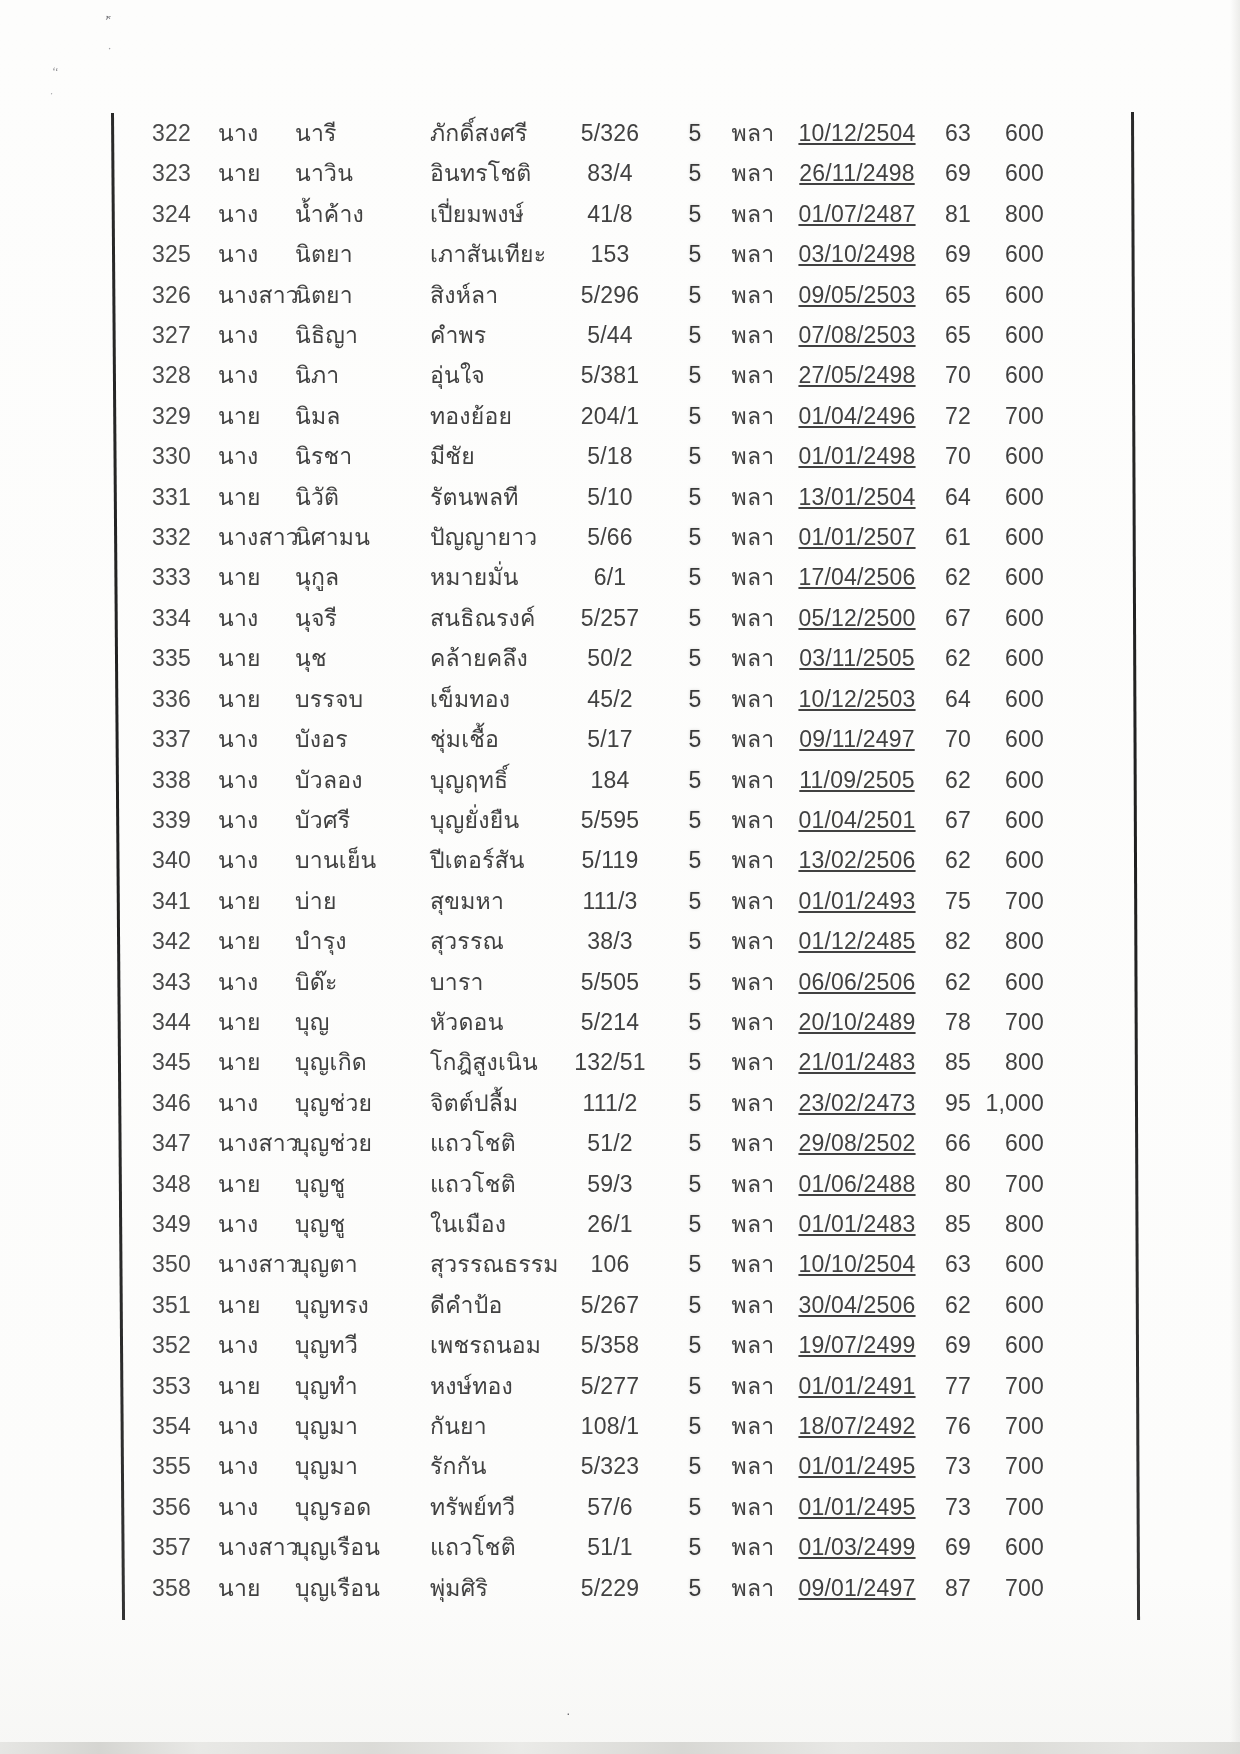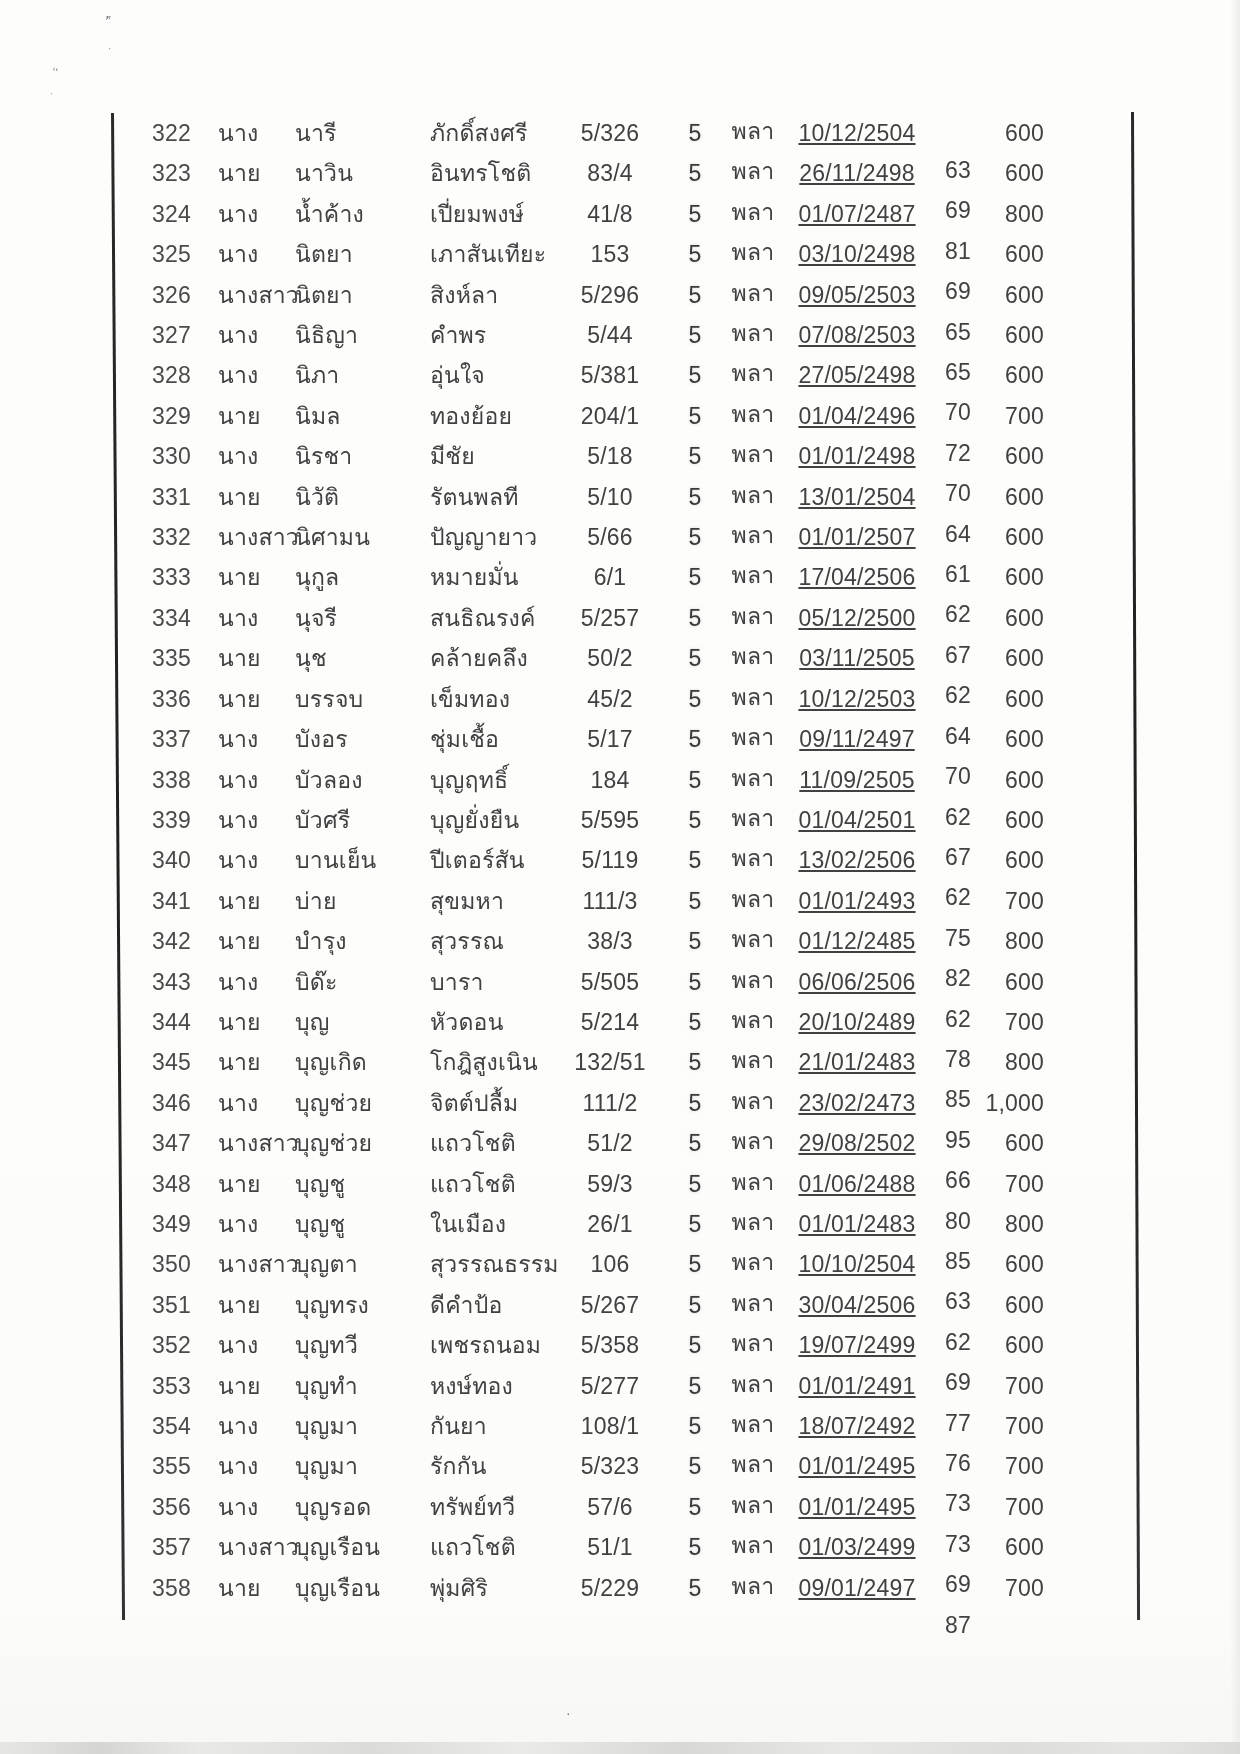--- a/index.html
+++ b/index.html
@@ -38,23 +38,23 @@
     color: #414141;
     white-space: nowrap;
     letter-spacing: 0.2px;
   }
   .c-no     { left: 120px; width: 55px;  text-align: left; color: #4a4a4a; }
   .c-title  { left: 186px; width: 115px; text-align: left; }
   .c-first  { left: 263px; width: 132px; text-align: left; }
   .c-last   { left: 398px; width: 165px; text-align: left; }
   .c-house  { left: 518px; width: 120px; text-align: center; }
   .c-moo    { left: 633px; width: 60px;  text-align: center; color: #3a3a3a; text-shadow: 0 0 3px rgba(180,180,180,0.55); }
-  .c-area   { left: 690px; width: 62px;  text-align: center; font-family: Liberation Mono, monospace; }
+  .c-area   { left: 690px; width: 62px;  text-align: center; }
   .c-dob    { left: 766px; width: 118px; text-align: center; text-decoration: underline; }
-  .c-age    { left: 900px; width: 52px;  text-align: center; margin-top: 37px; }
+  .c-age    { left: 900px; width: 52px;  text-align: center; }
   .c-amount { left: 918px; width: 94px;  text-align: right; }
 
   
   .pencil {
     position: absolute;
     color: #8f8f93;
     font-size: 15px;
     line-height: 1;
     transform: rotate(14deg);
   }

